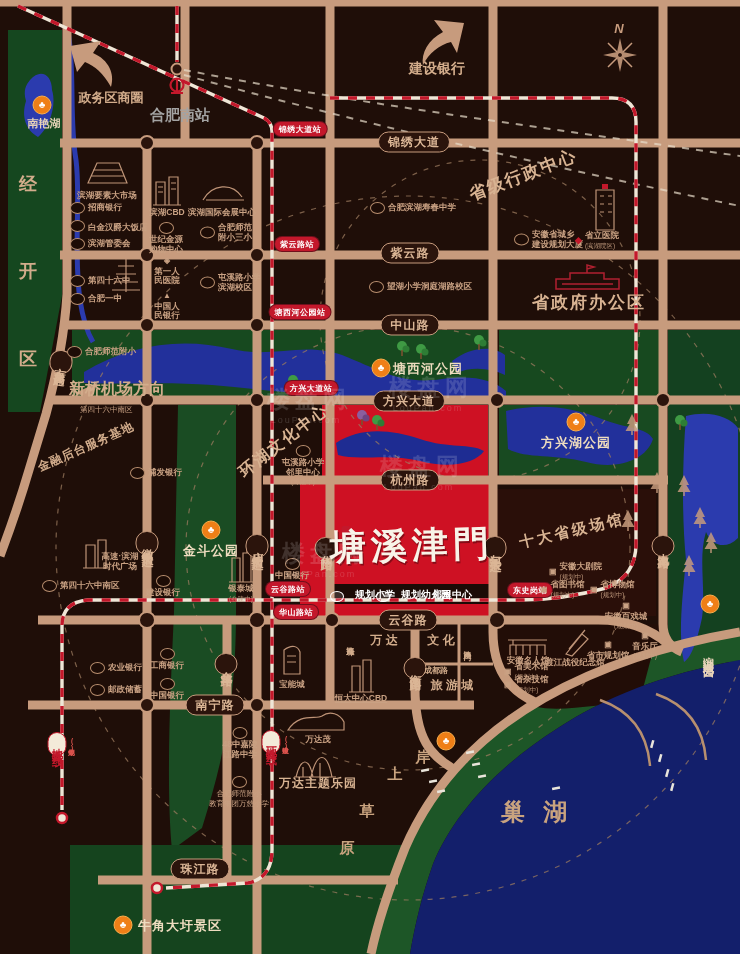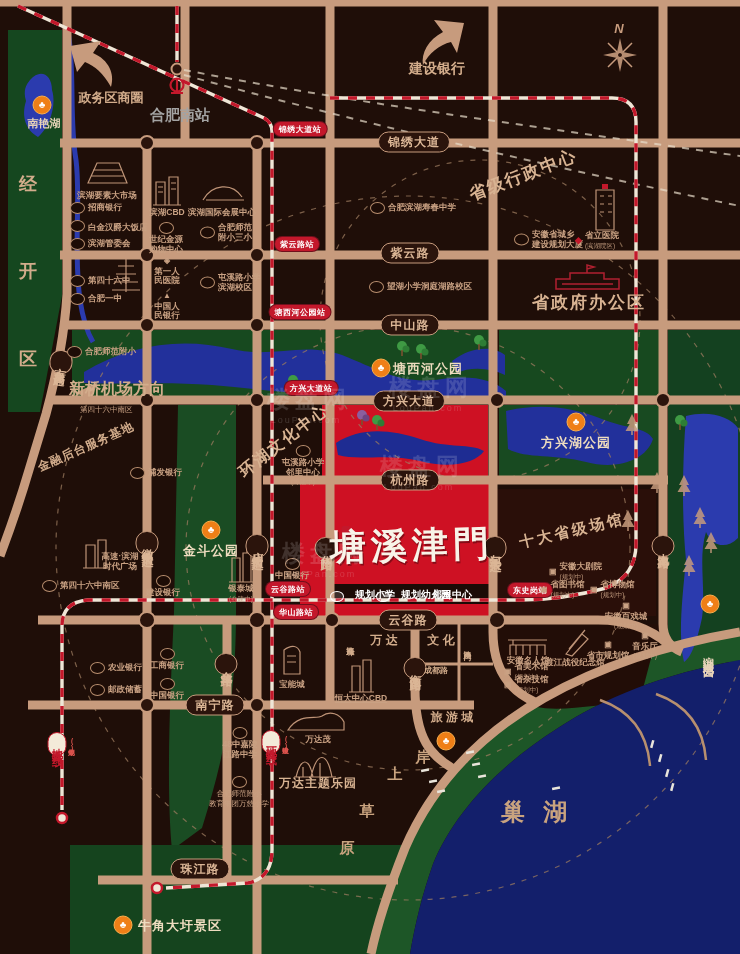--- a/index.html
+++ b/index.html
@@ -606,21 +606,21 @@
       <div class="lab txt" style="left: 28px; top: 184px; font-size: 18px; transform: translate(-50%, -50%);">经</div>
       <div class="lab txt" style="left: 28px; top: 271px; font-size: 18px; transform: translate(-50%, -50%);">开</div>
       <div class="lab txt" style="left: 28px; top: 359px; font-size: 18px; transform: translate(-50%, -50%);">区</div>
       <div class="lab txt" style="left: 537px; top: 812px; font-size: 24px; color: rgb(201, 163, 127); letter-spacing: 6px; transform: translate(-50%, -50%);">巢 湖</div>
       <div class="lab txt" style="left: 423px; top: 757px; font-size: 15px; color: rgb(201, 163, 127); transform: translate(-50%, -50%);">岸</div>
       <div class="lab txt" style="left: 395px; top: 774px; font-size: 15px; color: rgb(201, 163, 127); transform: translate(-50%, -50%);">上</div>
       <div class="lab txt" style="left: 367px; top: 811px; font-size: 15px; color: rgb(201, 163, 127); transform: translate(-50%, -50%);">草</div>
       <div class="lab txt" style="left: 347px; top: 848px; font-size: 15px; color: rgb(201, 163, 127); transform: translate(-50%, -50%);">原</div>
       <div class="lab txt" style="left: 384px; top: 640px; font-size: 12px; transform: translate(-50%, -50%);">万  达</div>
       <div class="lab txt" style="left: 441px; top: 640px; font-size: 12px; transform: translate(-50%, -50%);">文  化</div>
-      <div class="lab txt" style="left: 452px; top: 685px; font-size: 12px; transform: translate(-50%, -50%); margin-top: 32px;">旅 游 城</div>
+      <div class="lab txt" style="left: 452px; top: 685px; font-size: 12px; transform: translate(-50%, -50%);">旅 游 城</div>
       <div class="lab txt" style="left: 349px; top: 641px; font-size: 8px; transform: translate(-50%, -50%); writing-mode: vertical-lr; text-orientation: upright;">珠海路</div>
       <div class="lab txt" style="left: 466px; top: 645px; font-size: 8px; transform: translate(-50%, -50%); writing-mode: vertical-lr; text-orientation: upright;">澳门路</div>
       <div class="lab txt" style="left: 436px; top: 670px; font-size: 8px; transform: translate(-50%, -50%);">成都路</div>
       <div class="lab txt" style="left: 619px; top: 28px; font-size: 13px; color: rgb(199, 155, 125); font-style: italic; transform: translate(-50%, -50%);">N</div>
       <div class="lab seal" style="left: 346px; top: 534px;"></div>
       <div class="lab logo" style="left: 412px; top: 546px;">塘溪津門</div>
       <div class="wm" style="left: 306px; top: 404px;">
         <b>楼盘网</b>
         <span>LouPan.com</span>
       </div>

